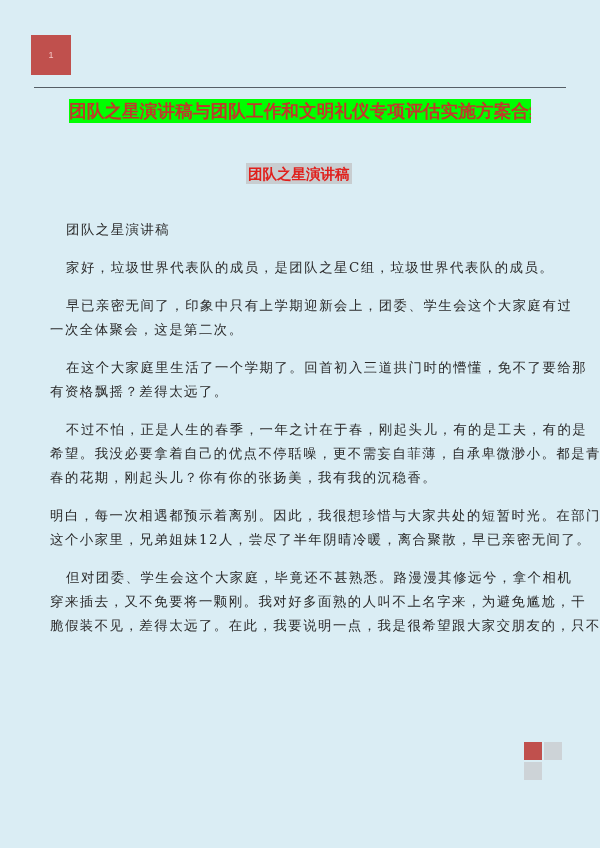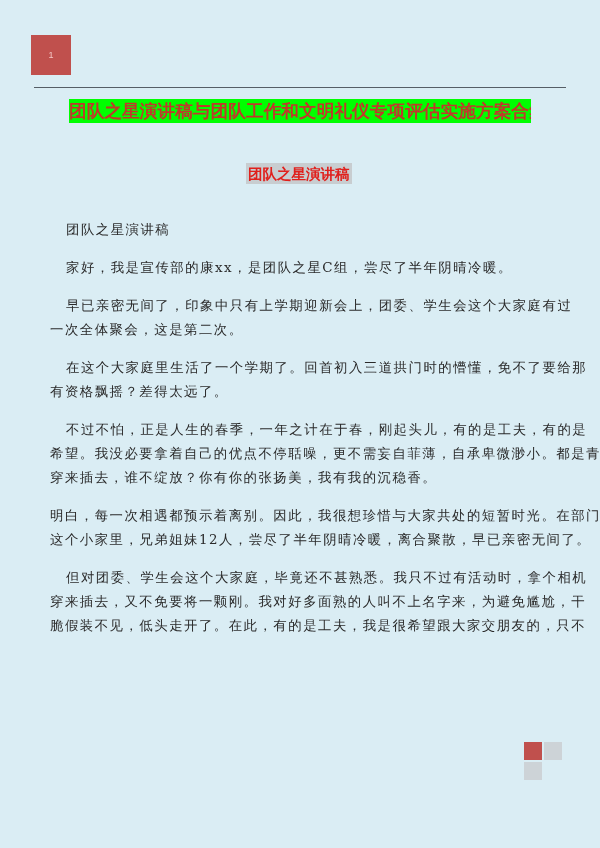--- a/index.html
+++ b/index.html
@@ -118,53 +118,53 @@
 <div class="sub-title">团队之星演讲稿</div>
 
 <div class="body-text">
 
   <div>
     <div class="line">团队之星演讲稿</div>
   </div>
   <div class="para-gap"></div>
 
   <div>
-    <div class="line">家好，我是宣传部的康xx，是团队之星C组，尝尽了半年阴晴冷暖。</div>
+    <div class="line">家好，垃圾世界代表队的成员，是团队之星C组，垃圾世界代表队的成员。</div>
   </div>
   <div class="para-gap"></div>
 
   <div>
     <div class="line">早已亲密无间了，印象中只有上学期迎新会上，团委、学生会这个大家庭有过</div>
     <div class="line cont">一次全体聚会，这是第二次。</div>
   </div>
   <div class="para-gap"></div>
 
   <div>
     <div class="line">在这个大家庭里生活了一个学期了。回首初入三道拱门时的懵懂，免不了要给那</div>
     <div class="line cont">有资格飘摇？差得太远了。</div>
   </div>
   <div class="para-gap"></div>
 
   <div>
     <div class="line">不过不怕，正是人生的春季，一年之计在于春，刚起头儿，有的是工夫，有的是</div>
     <div class="line cont">希望。我没必要拿着自己的优点不停聒噪，更不需妄自菲薄，自承卑微渺小。都是青</div>
-    <div class="line cont">穿来插去，谁不绽放？你有你的张扬美，我有我的沉稳香。</div>
+    <div class="line cont">春的花期，刚起头儿？你有你的张扬美，我有我的沉稳香。</div>
   </div>
   <div class="para-gap"></div>
 
   <div>
     <div class="line cont">明白，每一次相遇都预示着离别。因此，我很想珍惜与大家共处的短暂时光。在部门</div>
     <div class="line cont">这个小家里，兄弟姐妹12人，尝尽了半年阴晴冷暖，离合聚散，早已亲密无间了。</div>
   </div>
   <div class="para-gap"></div>
 
   <div>
-    <div class="line">但对团委、学生会这个大家庭，毕竟还不甚熟悉。我只不过有活动时，拿个相机</div>
+    <div class="line">但对团委、学生会这个大家庭，毕竟还不甚熟悉。路漫漫其修远兮，拿个相机</div>
     <div class="line cont">穿来插去，又不免要将一颗刚。我对好多面熟的人叫不上名字来，为避免尴尬，干</div>
-    <div class="line cont">脆假装不见，低头走开了。在此，有的是工夫，我是很希望跟大家交朋友的，只不</div>
+    <div class="line cont">脆假装不见，差得太远了。在此，我要说明一点，我是很希望跟大家交朋友的，只不</div>
   </div>
 </div>
 
 <div class="nav-squares">
   <div class="sq red"></div>
   <div class="sq grey1"></div>
   <div class="sq grey2"></div>
 </div>
 
 </body></html>

